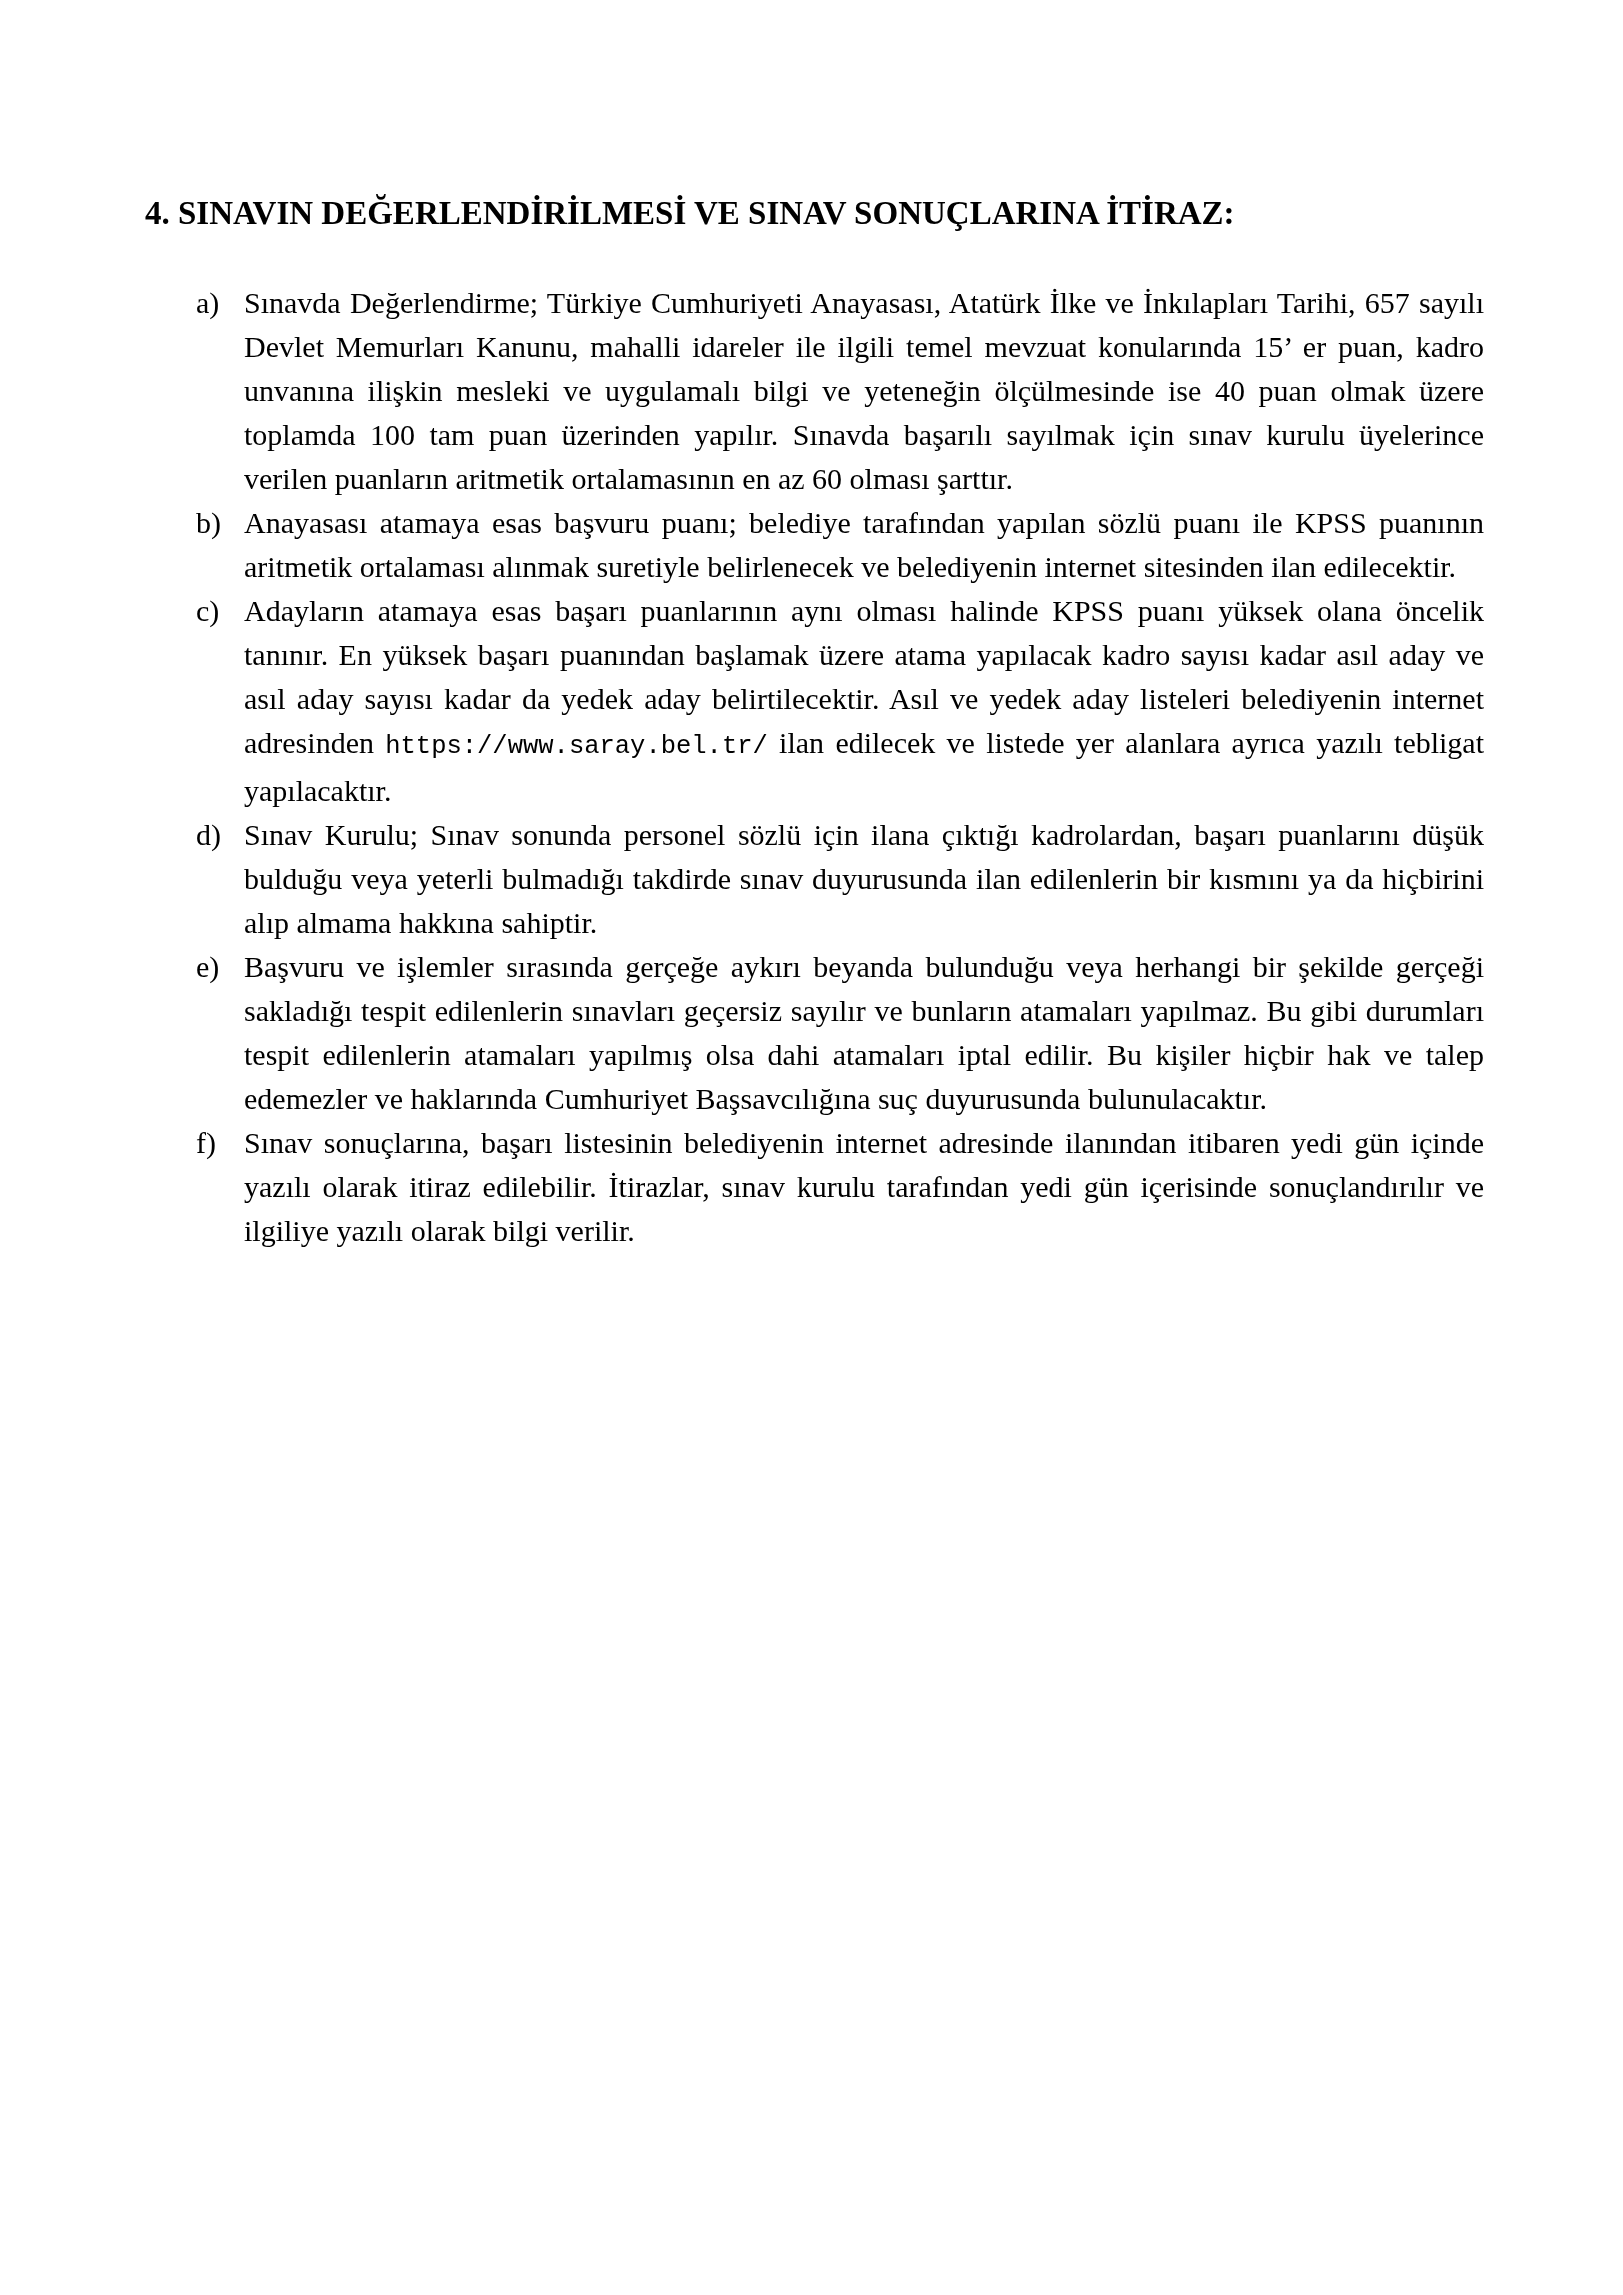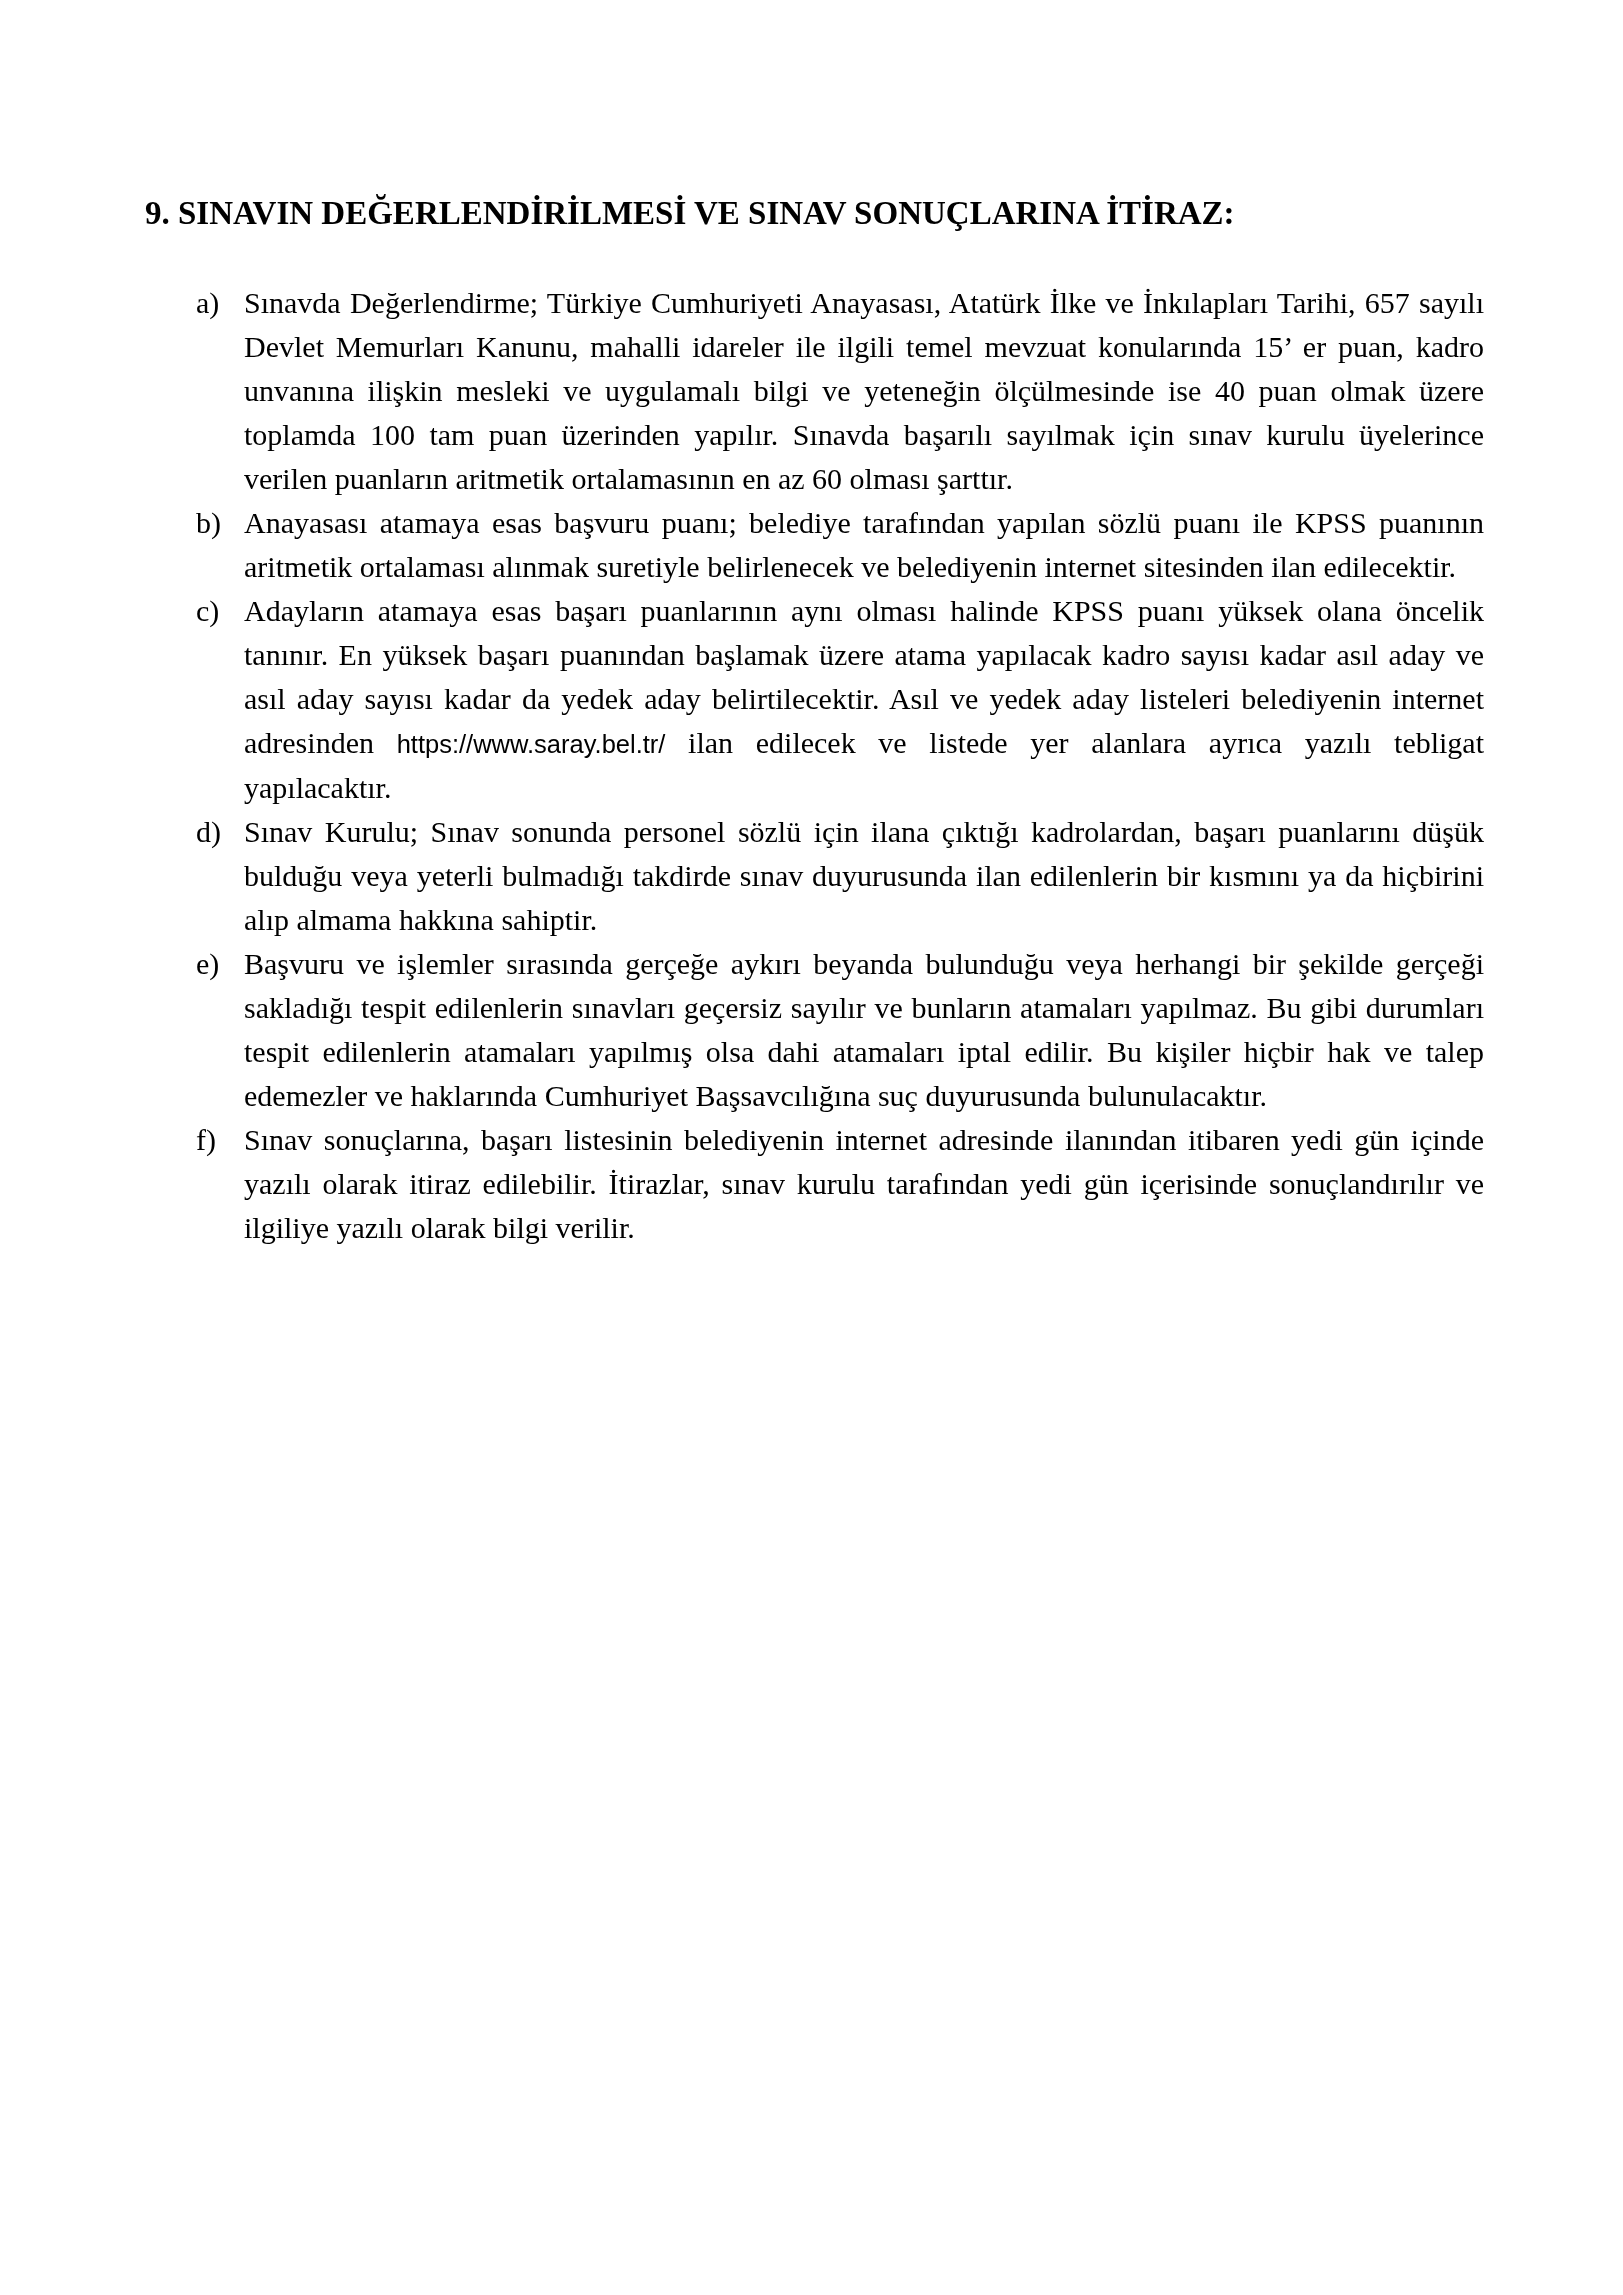--- a/index.html
+++ b/index.html
@@ -41,21 +41,21 @@
   }
   .list-item .marker {
     flex: 0 0 48px;
   }
   .list-item .item-text {
     flex: 1 1 auto;
     text-align: justify;
     text-justify: inter-word;
   }
   .url {
-    font-family: Liberation Sans, sans-serif;
+    font-family: Liberation Mono, monospace;
     font-size: 25.5px;
   }
   .closing {
     margin: 31px 139px 0 245px;
     font-size: 30px;
     line-height: 44px;
   }
   .signature {
     margin: 64px 179px 0 245px;
     font-size: 30px;
@@ -63,21 +63,21 @@
     font-weight: bold;
     text-align: right;
   }
 </style>
 </head>
 <body>
 
 <div class="page">
   <div class="content">
 
-    <div class="heading">9. SINAVIN DEĞERLENDİRİLMESİ VE SINAV SONUÇLARINA İTİRAZ:</div>
+    <div class="heading">4. SINAVIN DEĞERLENDİRİLMESİ VE SINAV SONUÇLARINA İTİRAZ:</div>
 
     <div class="list">
 
       <div class="list-item">
         <span class="marker">a)</span>
         <span class="item-text">Sınavda Değerlendirme; Türkiye Cumhuriyeti Anayasası, Atatürk İlke ve İnkılapları Tarihi, 657 sayılı Devlet Memurları Kanunu, mahalli idareler ile ilgili temel mevzuat konularında 15’ er puan, kadro unvanına ilişkin mesleki ve uygulamalı bilgi ve yeteneğin ölçülmesinde ise 40 puan olmak üzere toplamda 100 tam puan üzerinden yapılır. Sınavda başarılı sayılmak için sınav kurulu üyelerince verilen puanların aritmetik ortalamasının en az 60 olması şarttır.</span>
       </div>
 
       <div class="list-item">
         <span class="marker">b)</span>

